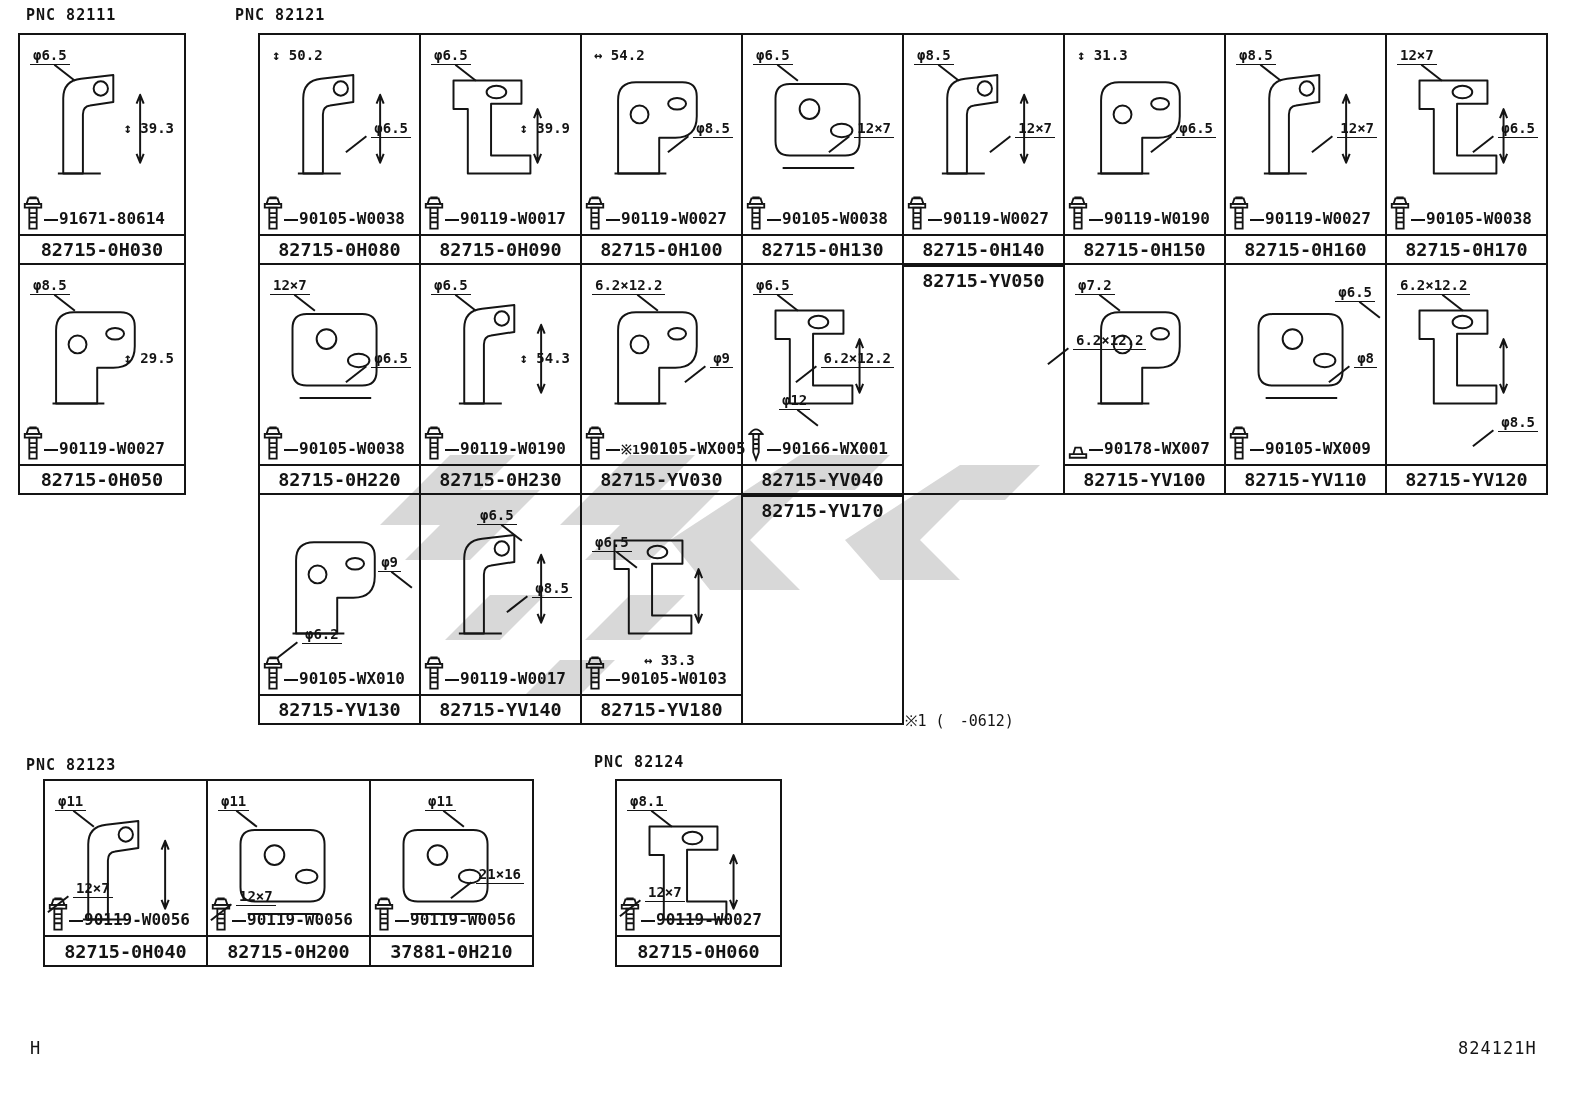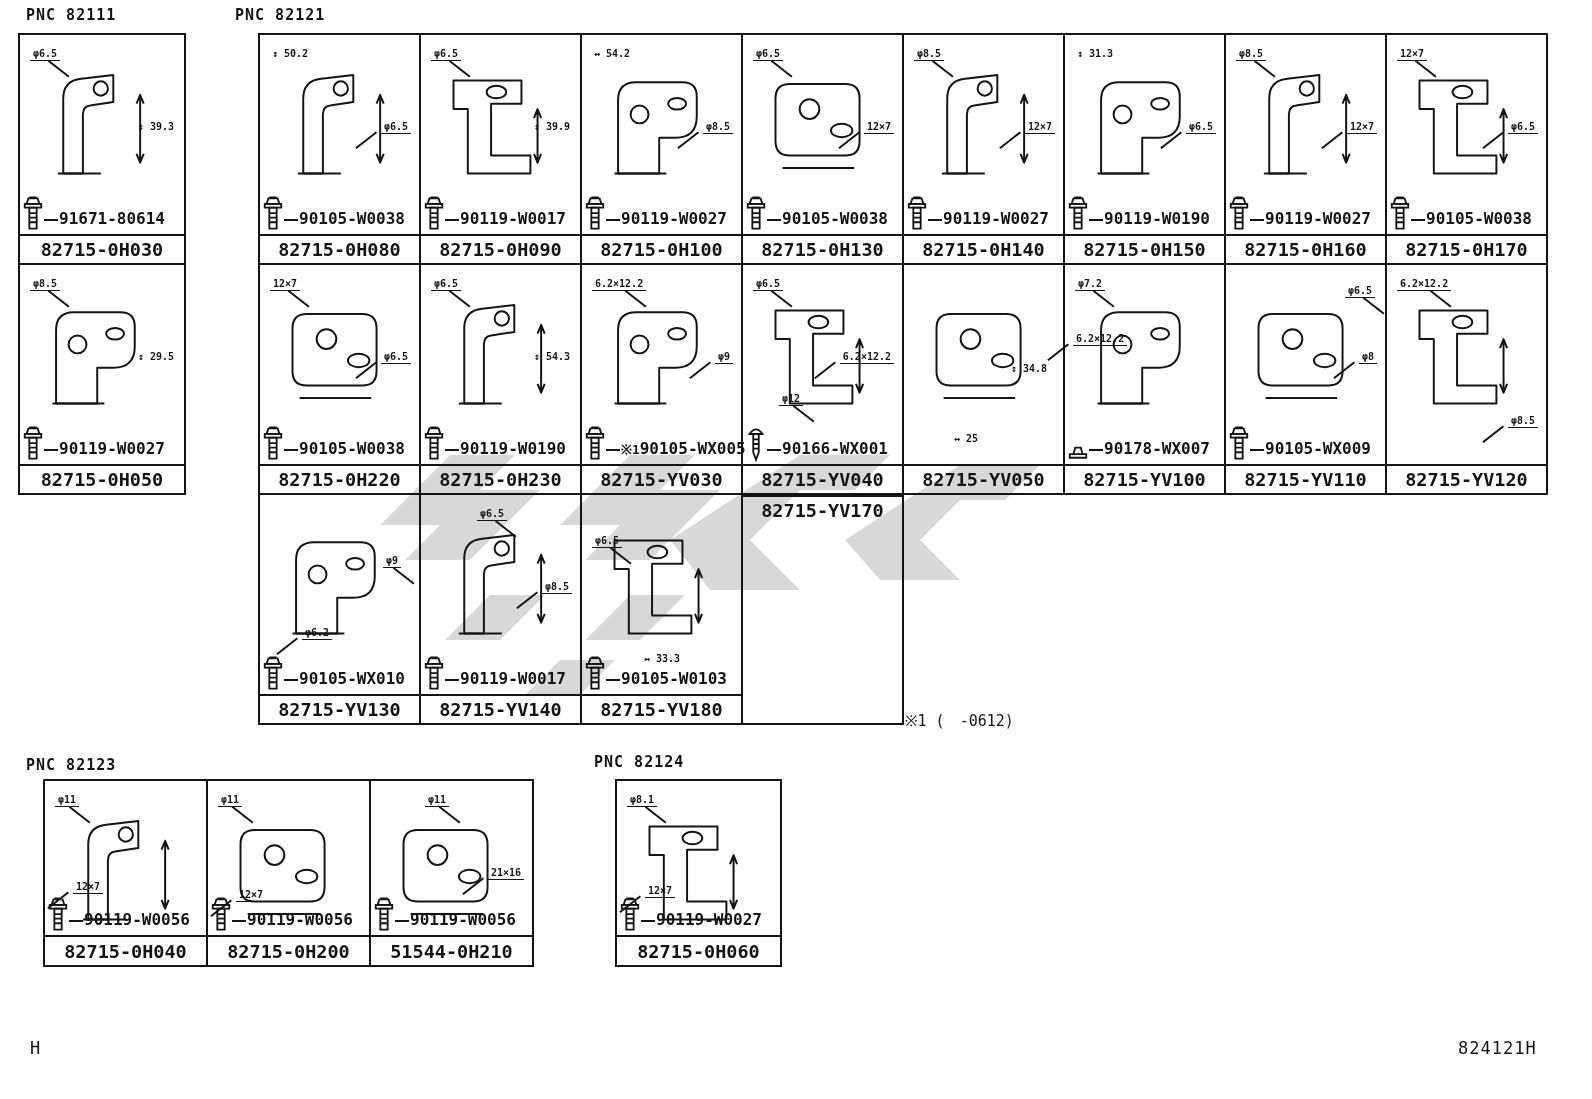--- a/index.html
+++ b/index.html
@@ -32,21 +32,21 @@
   .art{position:absolute;left:13px;top:24px;width:132px;height:152px;}
 
   .pband{
     height:27px;border-top:2px solid #141414;
     display:flex;align-items:center;justify-content:center;
     font-size:18.5px;font-weight:700;letter-spacing:0px;white-space:nowrap;
   }
   .cell2 .pband{height:28px;}
 
   .dim{
-    position:absolute;font-size:10px;font-weight:700;line-height:1.1;
+    position:absolute;font-size:14px;font-weight:700;line-height:1.1;
     border-bottom:1.5px solid #141414;padding:0 3px 1px;white-space:nowrap;z-index:2;
   }
   .dim:empty{display:none;}
   .dim::after{
     content:"";position:absolute;left:62%;top:100%;width:26px;height:1.5px;
     background:#141414;transform-origin:left top;transform:rotate(38deg);
   }
   .d1{left:10px;top:13px;}
   .d2{right:8px;top:86px;}
   .d2::after{left:-4px;transform:rotate(142deg);}
@@ -387,27 +387,20 @@
               <svg class="fi">
                 <use href="#i-screw"></use>
               </svg>
               <span class="fline"></span>
               <span class="fnum">90166-WX001</span>
             </div>
         </div>
         <div class="pband">82715-YV040</div>
       </div>
       <div class="cell w163">
-        <div class="draw">
-            <svg class="art">
-              <use href="#v4"></use>
-            </svg>
-          <span class="dim d1 vert" style="left:auto;right:14px;top:98px">34.8</span>
-          <span class="dim d2 horiz" style="right:auto;left:48px;top:168px">25</span>
-        </div>
         <div class="pband">82715-YV050</div>
       </div>
       <div class="cell w163">
         <div class="draw">
             <svg class="art">
               <use href="#v2"></use>
             </svg>
           <span class="dim d1">φ7.2</span>
           <span class="dim d2" style="right:auto;left:8px;top:68px">6.2×12.2</span>
           <div class="frow">
@@ -554,21 +547,21 @@
           <span class="dim d1" style="left:54px">φ11</span>
           <span class="dim d2">21×16</span>
           <div class="frow">
               <svg class="fi">
                 <use href="#i-bolt"></use>
               </svg>
               <span class="fline"></span>
               <span class="fnum">90119-W0056</span>
             </div>
         </div>
-        <div class="pband">51544-0H210</div>
+        <div class="pband">37881-0H210</div>
       </div>
     </div>
   </div>
 
   <div class="pnc-label" style="left:594px;top:753px">PNC 82124</div>
   <div class="grid" style="left:590px;top:779px">
     <div class="row">
       <div class="cell cell2 w167">
         <div class="draw">
             <svg class="art">

